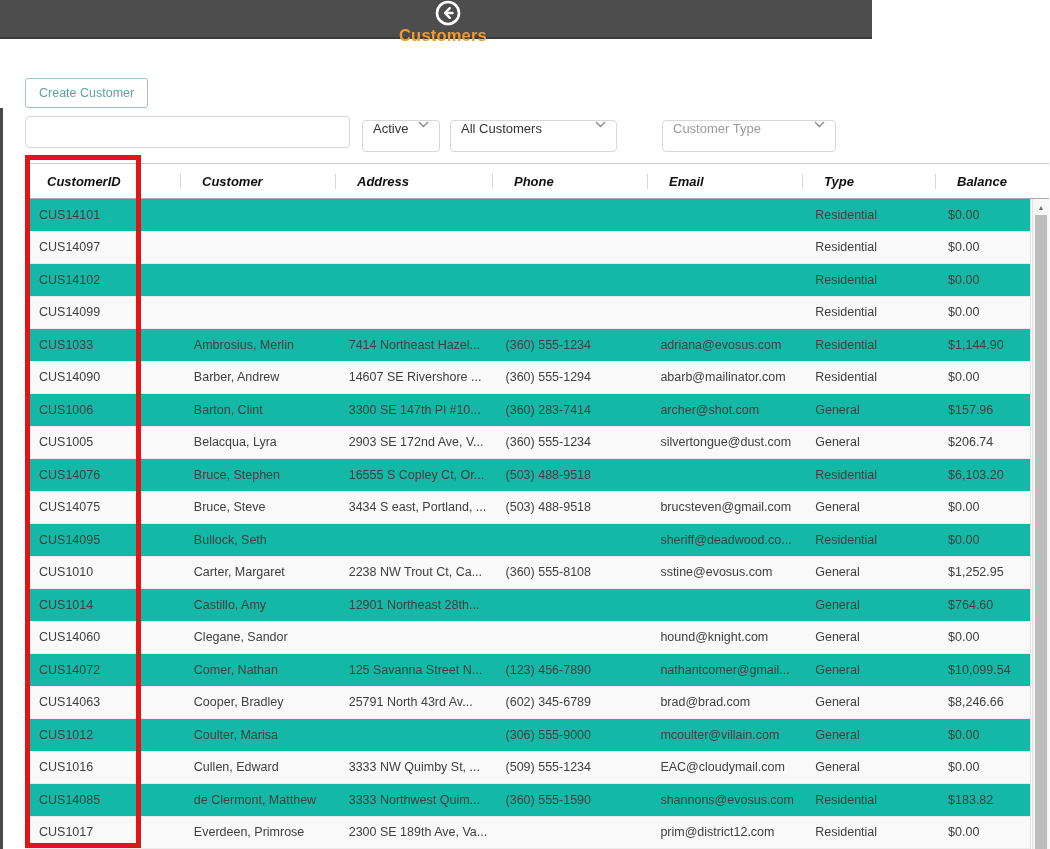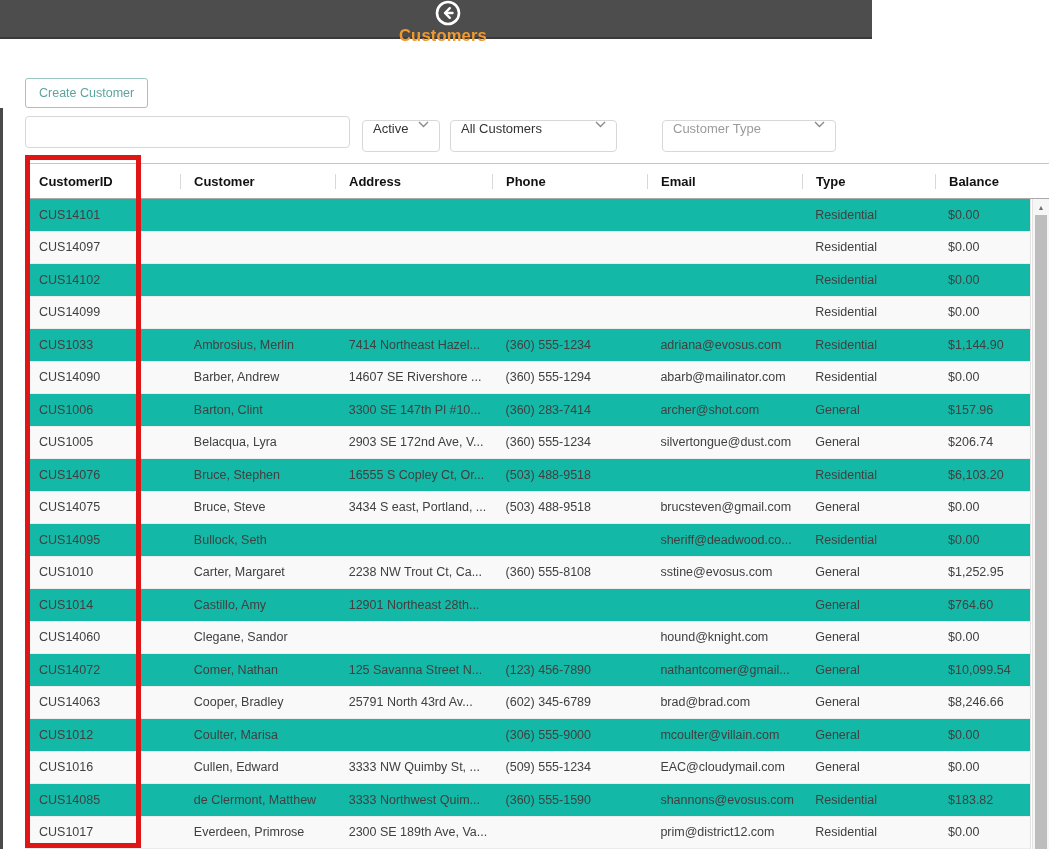--- a/index.html
+++ b/index.html
@@ -46,23 +46,23 @@
   .dd-status{left:362px;width:78px;}
   .dd-scope{left:450px;width:167px;}
   .dd-type{left:662px;width:174px;color:#9b9b9b;gap:40px;}
   
   .thead{
     position:absolute;left:25px;top:163px;width:1024px;height:36px;
     border-top:1px solid #c6c6c6;border-bottom:1px solid #a9a9a9;
     box-sizing:border-box;display:flex;background:#fff;
   }
   .th{
-    display:flex;align-items:center;padding-left:14px;box-sizing:border-box;
+    display:flex;align-items:center;padding-left:22px;box-sizing:border-box;
     font-weight:bold;font-size:13px;color:#111;position:relative;
-    white-space:nowrap;overflow:hidden;
+    white-space:nowrap;overflow:hidden;font-style:italic;
   }
   .th + .th::before{
     content:"";position:absolute;left:0;top:10px;height:15px;width:1px;
     background:#d8d8d8;
   }
   .tbody{
     position:absolute;left:25px;top:199px;width:1006px;height:650px;
     overflow:hidden;border-right:1px solid #e0e0e0;box-sizing:border-box;
   }
   .tr{

